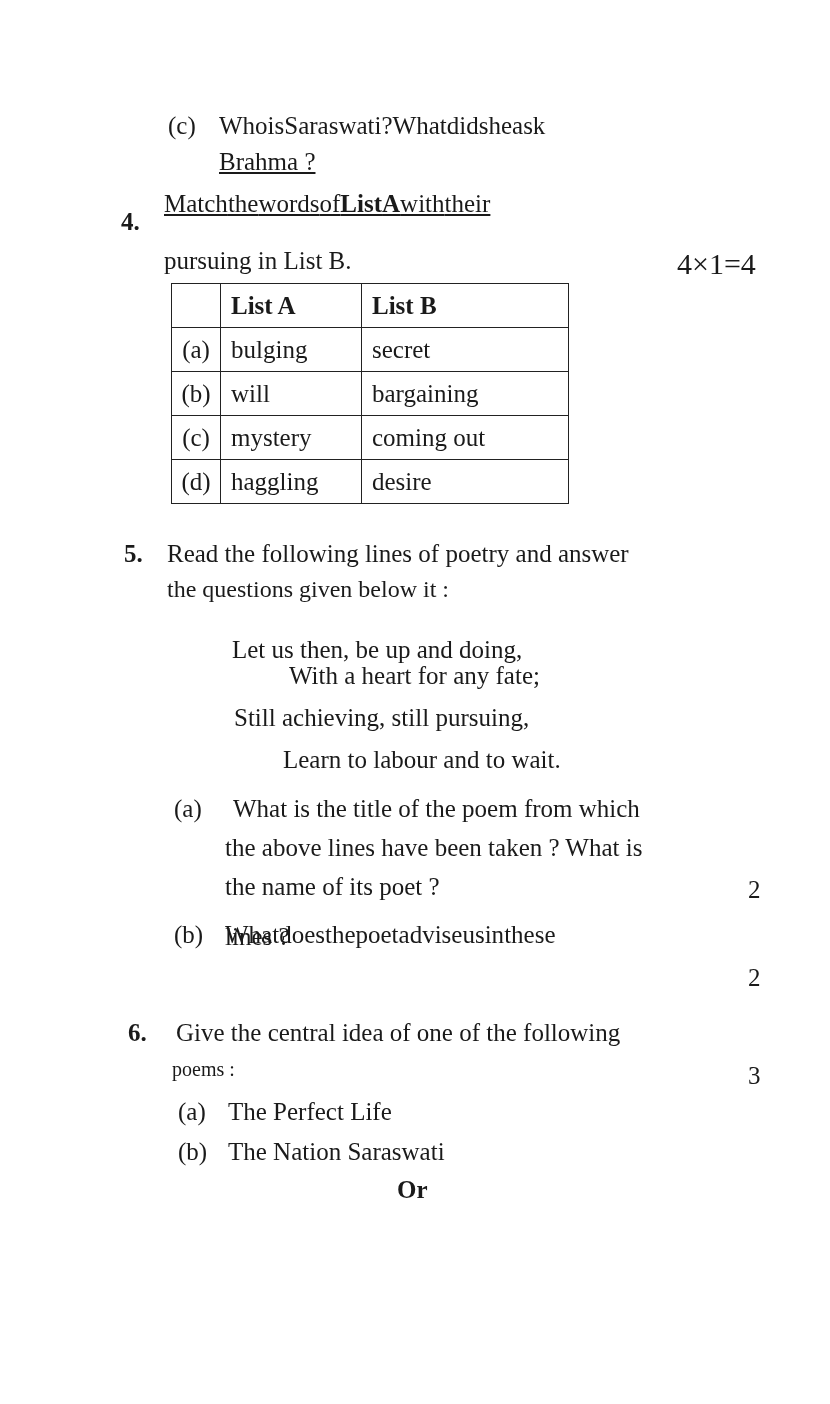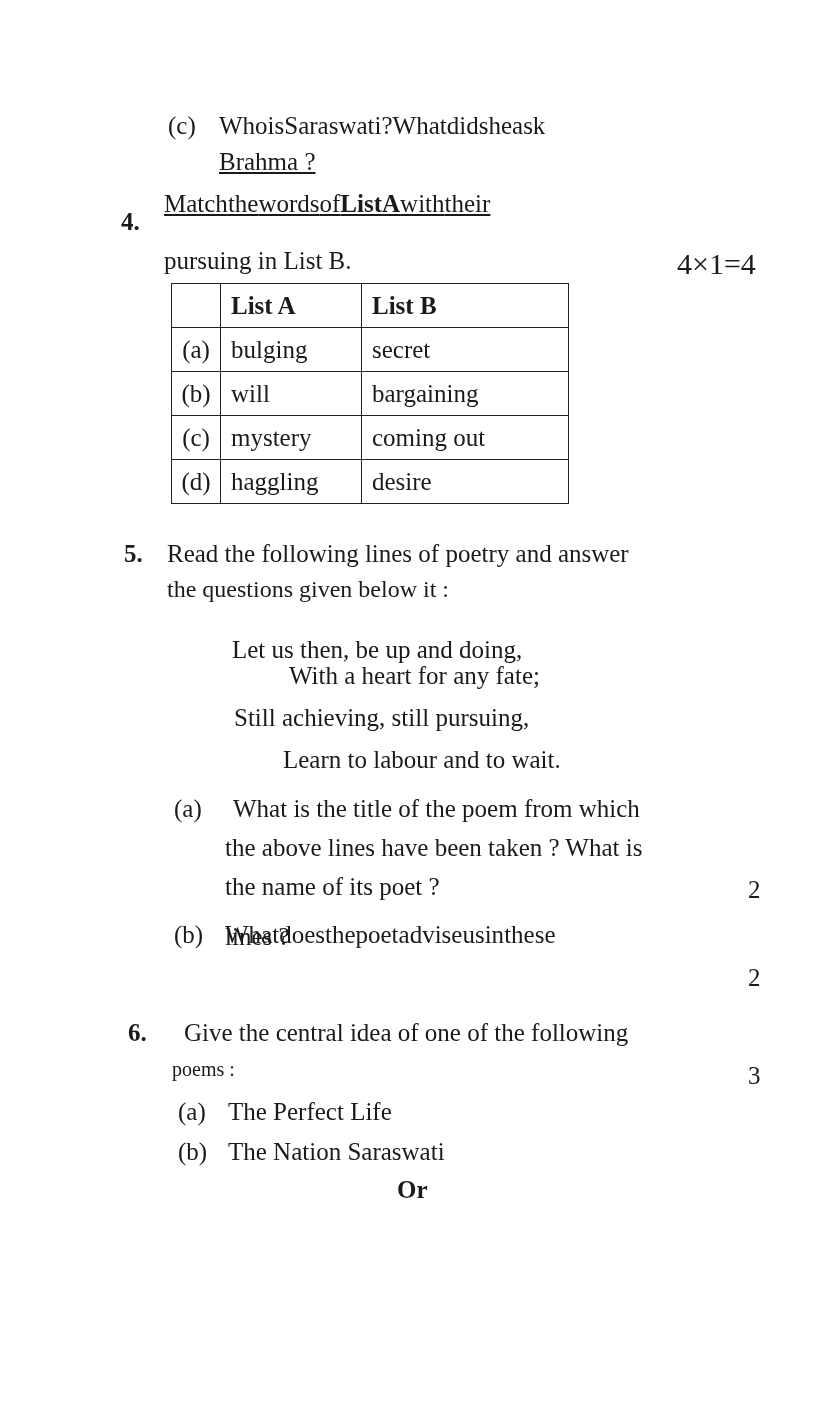--- a/index.html
+++ b/index.html
@@ -114,21 +114,21 @@
     <span>us</span>
     <span>in</span>
     <span>these</span>
   </div>
   <span class="abs txt" style="left:225px; top:923px;">lines ?</span>
   <span class="marks" style="left:748px; top:964px;">2</span>
 </div>
 
 <div>
   <span class="abs txt num" style="left:128px; top:1019px;">6.</span>
-  <span class="abs txt" style="left:184px; top:1019px;">Give the central idea of one of the following</span>
+  <span class="abs txt" style="left:176px; top:1019px;">Give the central idea of one of the following</span>
   <span class="abs" style="left:172px; top:1058px; font-size:20px;">poems :</span>
   <span class="marks" style="left:748px; top:1062px;">3</span>
 
   <span class="abs txt" style="left:178px; top:1098px;">(a)</span>
   <span class="abs txt" style="left:228px; top:1098px;">The Perfect Life</span>
   <span class="abs txt" style="left:178px; top:1138px;">(b)</span>
   <span class="abs txt" style="left:228px; top:1138px;">The Nation Saraswati</span>
 
   <span class="abs txt bold" style="left:397px; top:1176px;">Or</span>
 </div>

